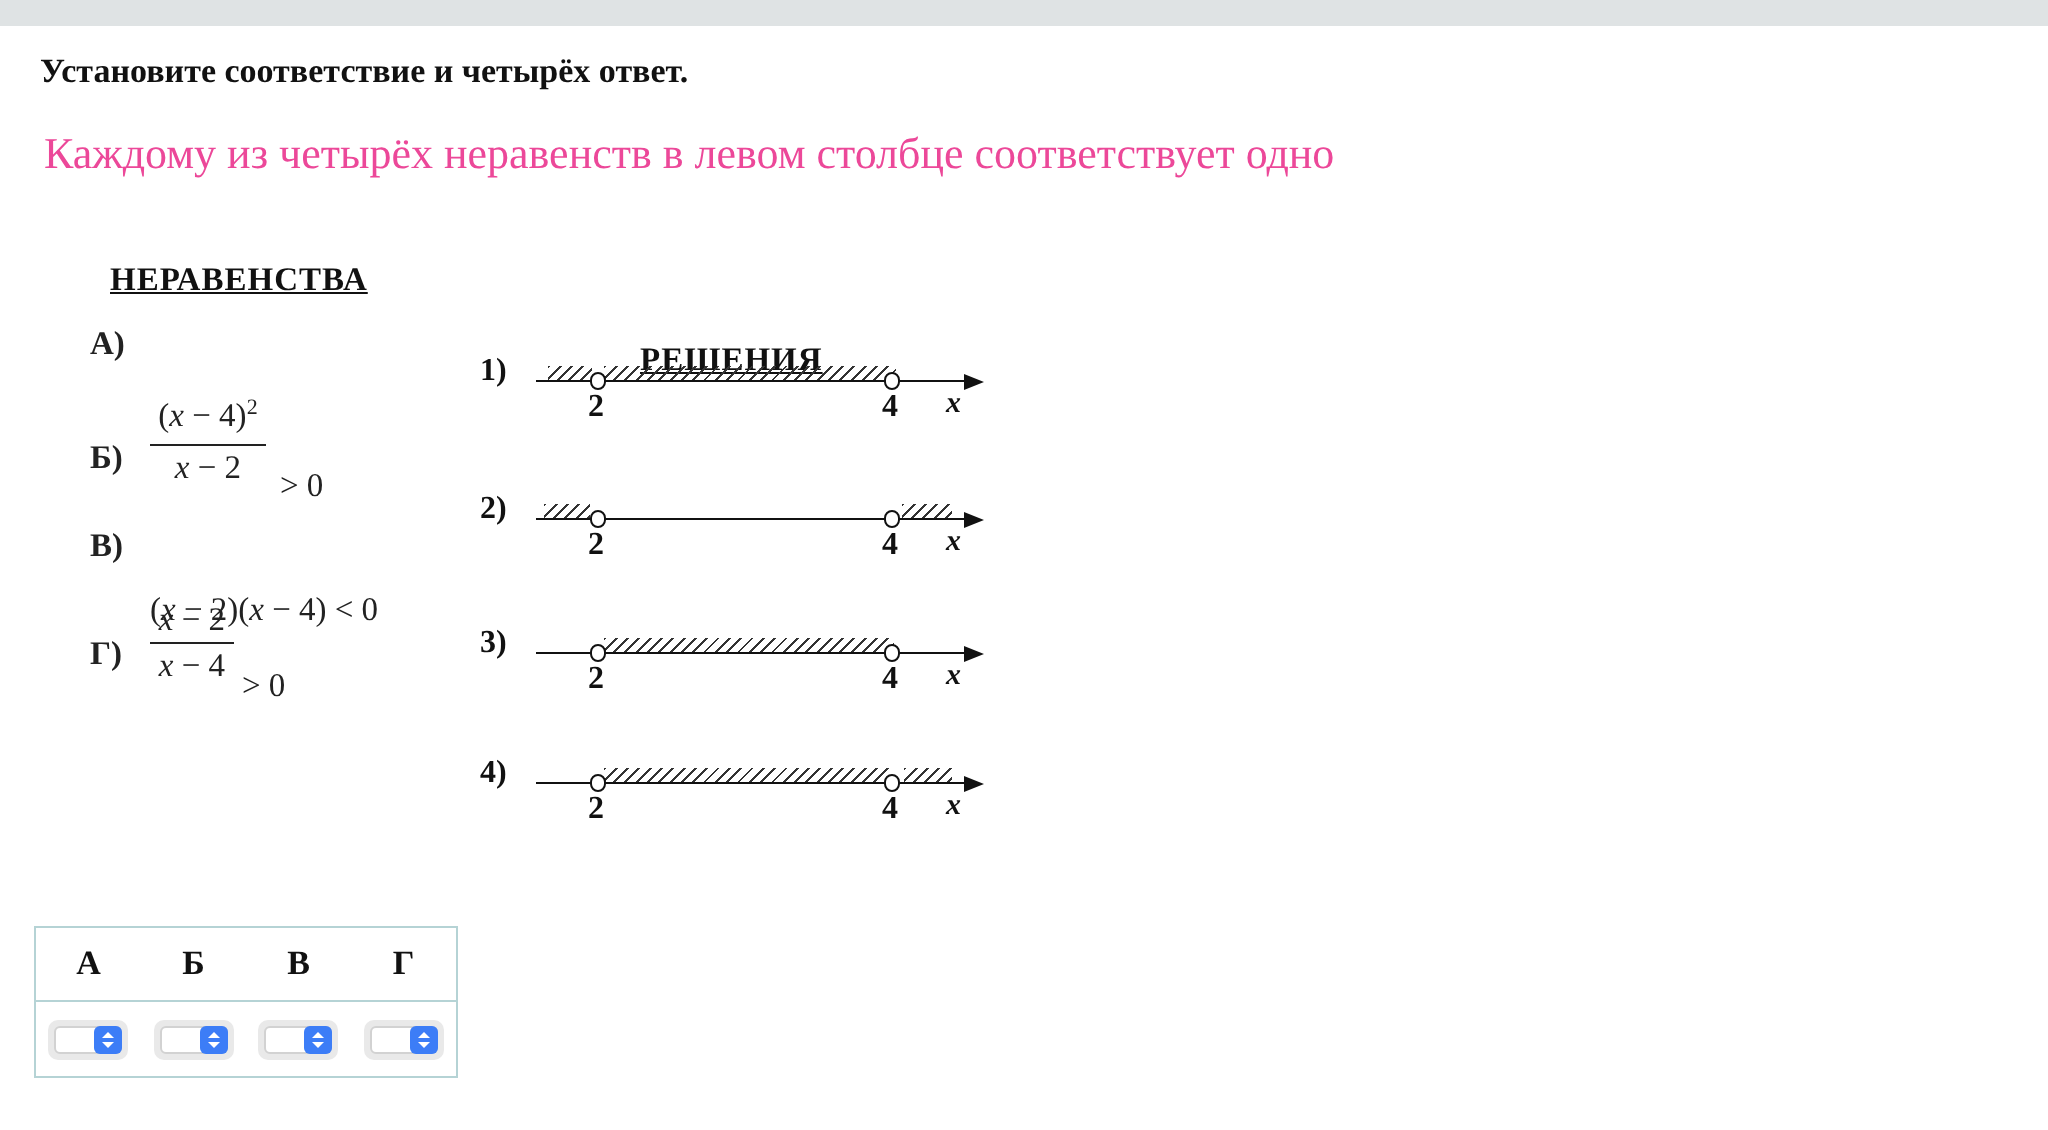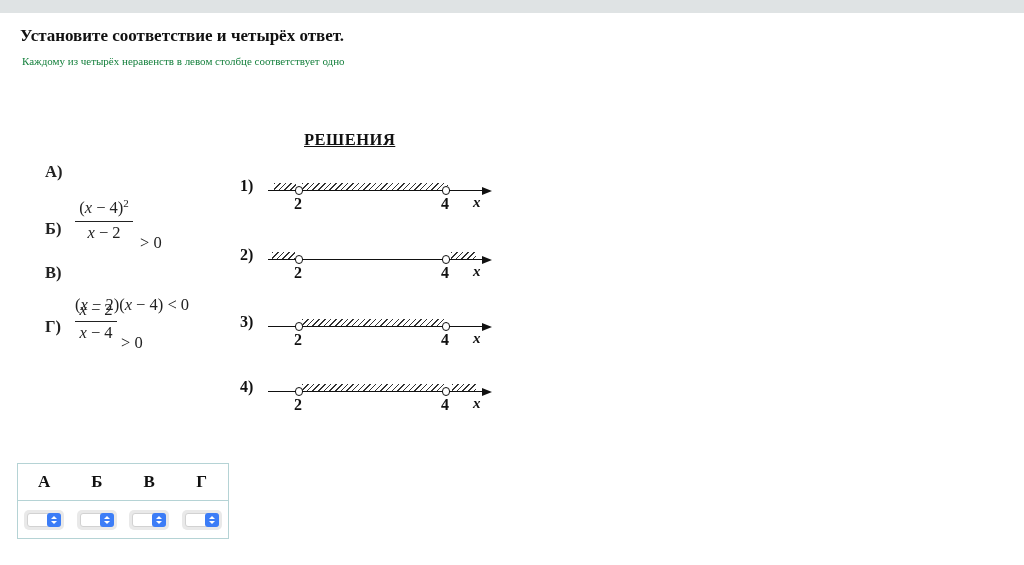--- a/index.html
+++ b/index.html
@@ -1,23 +1,23 @@
 <!DOCTYPE html>
 <html><head>
 <meta charset="utf-8">
 <style>
   html,body{margin:0;padding:0;background:#fff;}
   .page{position:relative;width:1024px;height:565px;background:#ffffff;overflow:hidden;
         font-family:"Liberation Serif",serif;color:#1b1b1b;}
   .topbar{position:absolute;left:0;top:0;width:1024px;height:13px;background:#dfe3e4;}
   .title{position:absolute;left:20px;top:26px;font-size:17px;font-weight:bold;color:#111;}
-  .intro{position:absolute;left:22px;top:49px;font-size:11px;line-height:24.5px;color:#15803d;}
+  .intro{position:absolute;left:22px;top:65px;font-size:22px;line-height:24.5px;color:#ec4899;}
   .col-header{position:absolute;top:130px;font-size:16.5px;font-weight:bold;
               text-decoration:underline;color:#111;letter-spacing:.5px;}
-  .hdr-left{left:55px;} .hdr-right{left:304px;}
+  .hdr-left{left:55px;} .hdr-right{left:320px;margin-top:40px;}
   .ineq-label{position:absolute;left:45px;font-weight:bold;font-size:16.5px;color:#222;}
   .math{position:absolute;left:75px;font-size:16.5px;color:#222;white-space:nowrap;}
   .it{font-style:italic;}
   .sp{font-size:11px;position:relative;top:-6px;}
   .frac{position:absolute;left:75px;text-align:center;font-size:16.5px;color:#222;}
   .num{display:block;border-bottom:1.4px solid #222;padding:0 3px 1px 3px;line-height:21px;}
   .den{display:block;line-height:20px;padding-top:1px;}
   .cmp{position:absolute;font-size:16.5px;color:#222;}
   .sol-row{position:absolute;left:240px;width:258px;height:46px;}
   .sol-label{position:absolute;left:0;top:7px;font-weight:bold;font-size:16px;color:#111;}
@@ -54,20 +54,21 @@
 
 <div class="page">
   <div class="topbar"></div>
 
   <div class="title">Установите соответствие и четырёх ответ.</div>
 
   <div class="intro">
     <div>Каждому из четырёх неравенств в левом столбце соответствует одно</div>
   </div>
 
+  <div class="col-header hdr-left">НЕРАВЕНСТВА</div>
   <div class="col-header hdr-right">РЕШЕНИЯ</div>
 
   <span class="ineq-label" style="top:162px;">А)</span>
 
   <span class="ineq-label" style="top:219px;">Б)</span>
   <span class="frac" style="top:197px;min-width:58px;">
     <span class="num"><span>(</span><span class="it">x</span><span> − 4)</span><span class="sp">2</span></span>
     <span class="den"><span class="it">x</span><span> − 2</span></span>
   </span>
   <span class="cmp" style="left:140px;top:233px;">&gt; 0</span>

